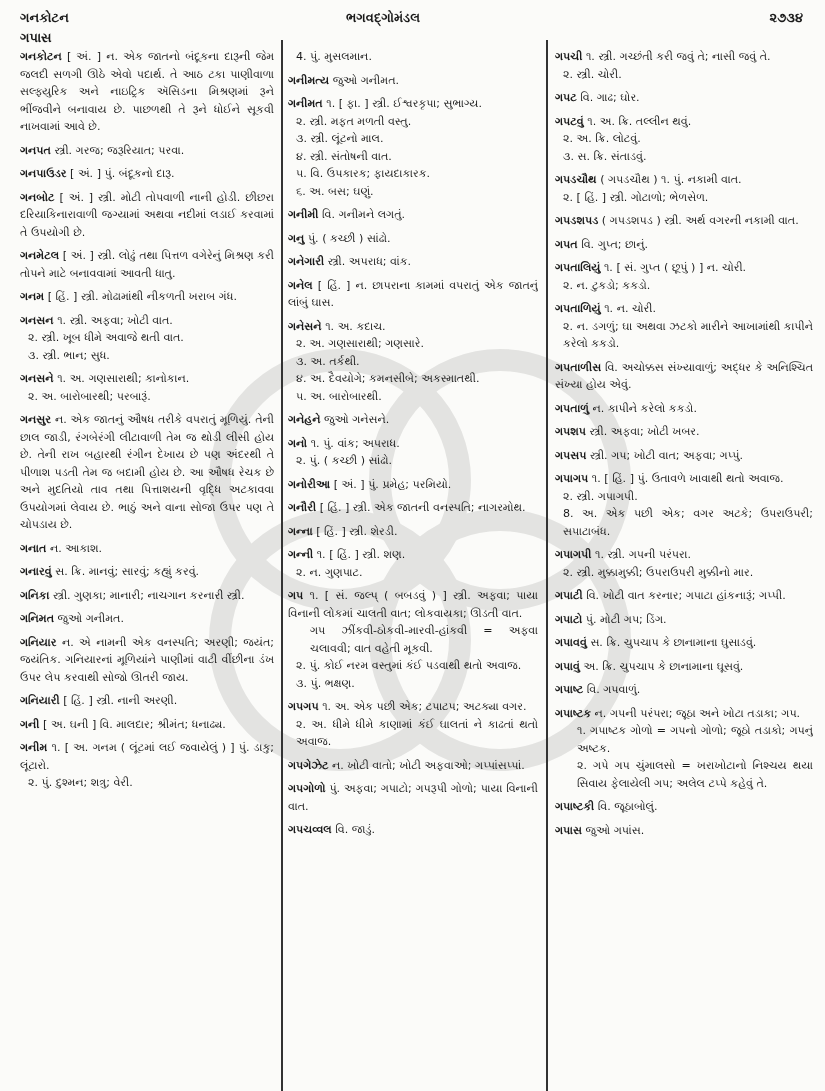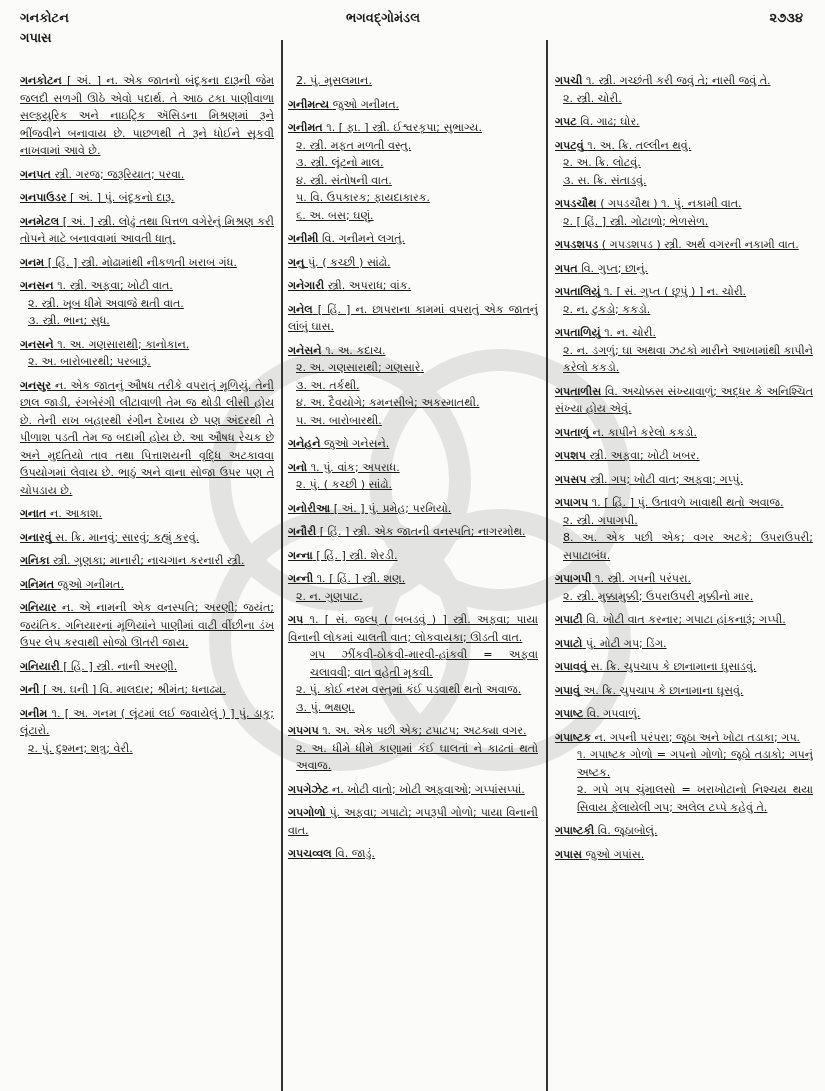--- a/index.html
+++ b/index.html
@@ -15,24 +15,23 @@
     pointer-events: none; opacity: 0.09;
   }
   .header {
     position: absolute; top: 0; left: 0; width: 825px; height: 40px;
   }
   .hdr-left { position: absolute; left: 20px; top: 10px; font-size: 13px; font-weight: bold; }
   .hdr-left2 { position: absolute; left: 20px; top: 30px; font-size: 13px; font-weight: bold; }
   .hdr-center { position: absolute; left: 0; width: 766px; top: 10px; text-align: center; font-size: 13px; font-weight: bold; }
   .hdr-right { position: absolute; right: 22px; top: 10px; font-size: 13px; font-weight: bold; }
   .col {
-    position: absolute; top: 72px; bottom: 8px;
+    position: absolute; top: 48px; bottom: 8px;
     font-size: 11.1px; line-height: 17.5px;
     overflow: hidden;
-    text-decoration: underline;
   }
   .col1 { left: 20px; width: 254px; }
   .col2 { left: 288px; width: 250px; }
   .col3 { left: 555px; width: 258px; }
   .sep {
     position: absolute; top: 40px; bottom: 0; width: 2px; background: #333;
   }
   .sep1 { left: 281px; }
   .sep2 { left: 546px; }
   .entry { margin: 0 0 6px 0; text-align: justify; }
@@ -57,37 +56,38 @@
   <span class="hdr-right">૨૭૩૪</span>
 </div>
 
 <div class="sep sep1"></div>
 <div class="sep sep2"></div>
 
 <div class="col col1">
     <div class="entry"><span class="hw">ગનકોટન</span> <span>[ અં. ] ન. એક જાતનો બંદૂકના દારૂની જેમ જલદી સળગી ઊઠે એવો પદાર્થ. તે આઠ ટકા પાણીવાળા સલ્ફ્યુરિક અને નાઇટ્રિક ઍસિડના મિશ્રણમાં રૂને ભીંજવીને બનાવાય છે. પાછળથી તે રૂને ધોઈને સૂકવી નાખવામાં આવે છે.</span></div>
     <div class="entry"><span class="hw">ગનપત</span> <span>સ્ત્રી. ગરજ; જરૂરિયાત; પરવા.</span></div>
     <div class="entry"><span class="hw">ગનપાઉડર</span> <span>[ અં. ] પું. બંદૂકનો દારૂ.</span></div>
+    <div class="entry"><span class="hw">ગનબોટ</span> <span>[ અં. ] સ્ત્રી. મોટી તોપવાળી નાની હોડી. છીછરા દરિયાકિનારાવાળી જગ્યામાં અથવા નદીમાં લડાઈ કરવામાં તે ઉપયોગી છે.</span></div>
     <div class="entry"><span class="hw">ગનમેટલ</span> <span>[ અં. ] સ્ત્રી. લોઢું તથા પિત્તળ વગેરેનું મિશ્રણ કરી તોપને માટે બનાવવામાં આવતી ધાતુ.</span></div>
     <div class="entry"><span class="hw">ગનમ</span> <span>[ હિં. ] સ્ત્રી. મોઢામાંથી નીકળતી ખરાબ ગંધ.</span></div>
     <div class="entry"><span class="hw">ગનસન</span> <span>૧. સ્ત્રી. અફવા; ખોટી વાત.</span><span class="sub">૨. સ્ત્રી. ખૂબ ધીમે અવાજે થતી વાત.</span><span class="sub">૩. સ્ત્રી. ભાન; સુધ.</span></div>
     <div class="entry"><span class="hw">ગનસને</span> <span>૧. અ. ગણસારાથી; કાનોકાન.</span><span class="sub">૨. અ. બારોબારથી; પરબારૂં.</span></div>
     <div class="entry"><span class="hw">ગનસુર</span> <span>ન. એક જાતનું ઔષધ તરીકે વપરાતું મૂળિયું. તેની છાલ જાડી, રંગબેરંગી લીટાવાળી તેમ જ થોડી લીસી હોય છે. તેની રાખ બહારથી રંગીન દેખાય છે પણ અંદરથી તે પીળાશ પડતી તેમ જ બદામી હોય છે. આ ઔષધ રેચક છે અને મુદતિયો તાવ તથા પિત્તાશયની વૃદ્ધિ અટકાવવા ઉપયોગમાં લેવાય છે. ભાઠું અને વાના સોજા ઉપર પણ તે ચોપડાય છે.</span></div>
     <div class="entry"><span class="hw">ગનાત</span> <span>ન. આકાશ.</span></div>
     <div class="entry"><span class="hw">ગનારવું</span> <span>સ. ક્રિ. માનવું; સારવું; કહ્યું કરવું.</span></div>
     <div class="entry"><span class="hw">ગનિકા</span> <span>સ્ત્રી. ગુણકા; માનારી; નાચગાન કરનારી સ્ત્રી.</span></div>
     <div class="entry"><span class="hw">ગનિમત</span> <span>જુઓ ગનીમત.</span></div>
     <div class="entry"><span class="hw">ગનિયાર</span> <span>ન. એ નામની એક વનસ્પતિ; અરણી; જયંત; જયંતિક. ગનિયારનાં મૂળિયાંને પાણીમાં વાટી વીંછીના ડંખ ઉપર લેપ કરવાથી સોજો ઊતરી જાય.</span></div>
     <div class="entry"><span class="hw">ગનિયારી</span> <span>[ હિં. ] સ્ત્રી. નાની અરણી.</span></div>
     <div class="entry"><span class="hw">ગની</span> <span>[ અ. ઘની ] વિ. માલદાર; શ્રીમંત; ધનાઢ્ય.</span></div>
     <div class="entry"><span class="hw">ગનીમ</span> <span>૧. [ અ. ગનમ ( લૂંટમાં લઈ જવાયેલું ) ] પું. ડાકુ; લૂંટારો.</span><span class="sub">૨. પું. દુશ્મન; શત્રુ; વેરી.</span></div>
   </div>
 <div class="col col2">
     <div class="entry">
-      <span class="sub">2. પું. મુસલમાન.</span>
+      <span class="sub">4. પું. મુસલમાન.</span>
     </div>
     <div class="entry"><span class="hw">ગનીમત્ય</span> <span>જુઓ ગનીમત.</span></div>
     <div class="entry"><span class="hw">ગનીમત</span> <span>૧. [ ફા. ] સ્ત્રી. ઈશ્વરકૃપા; સુભાગ્ય.</span><span class="sub">૨. સ્ત્રી. મફત મળતી વસ્તુ.</span><span class="sub">૩. સ્ત્રી. લૂંટનો માલ.</span><span class="sub">૪. સ્ત્રી. સંતોષની વાત.</span><span class="sub">૫. વિ. ઉપકારક; ફાયદાકારક.</span><span class="sub">૬. અ. બસ; ઘણું.</span></div>
     <div class="entry"><span class="hw">ગનીમી</span> <span>વિ. ગનીમને લગતું.</span></div>
     <div class="entry"><span class="hw">ગનુ</span> <span>પું. ( કચ્છી ) સાંઢો.</span></div>
     <div class="entry"><span class="hw">ગનેગારી</span> <span>સ્ત્રી. અપરાધ; વાંક.</span></div>
     <div class="entry"><span class="hw">ગનેલ</span> <span>[ હિં. ] ન. છાપરાના કામમાં વપરાતું એક જાતનું લાંબું ઘાસ.</span></div>
     <div class="entry"><span class="hw">ગનેસને</span> <span>૧. અ. કદાચ.</span><span class="sub">૨. અ. ગણસારાથી; ગણસારે.</span><span class="sub">૩. અ. તર્કથી.</span><span class="sub">૪. અ. દૈવયોગે; કમનસીબે; અકસ્માતથી.</span><span class="sub">૫. અ. બારોબારથી.</span></div>
     <div class="entry"><span class="hw">ગનેહને</span> <span>જુઓ ગનેસને.</span></div>
     <div class="entry"><span class="hw">ગનો</span> <span>૧. પું. વાંક; અપરાધ.</span><span class="sub">૨. પું. ( કચ્છી ) સાંઢો.</span></div>

